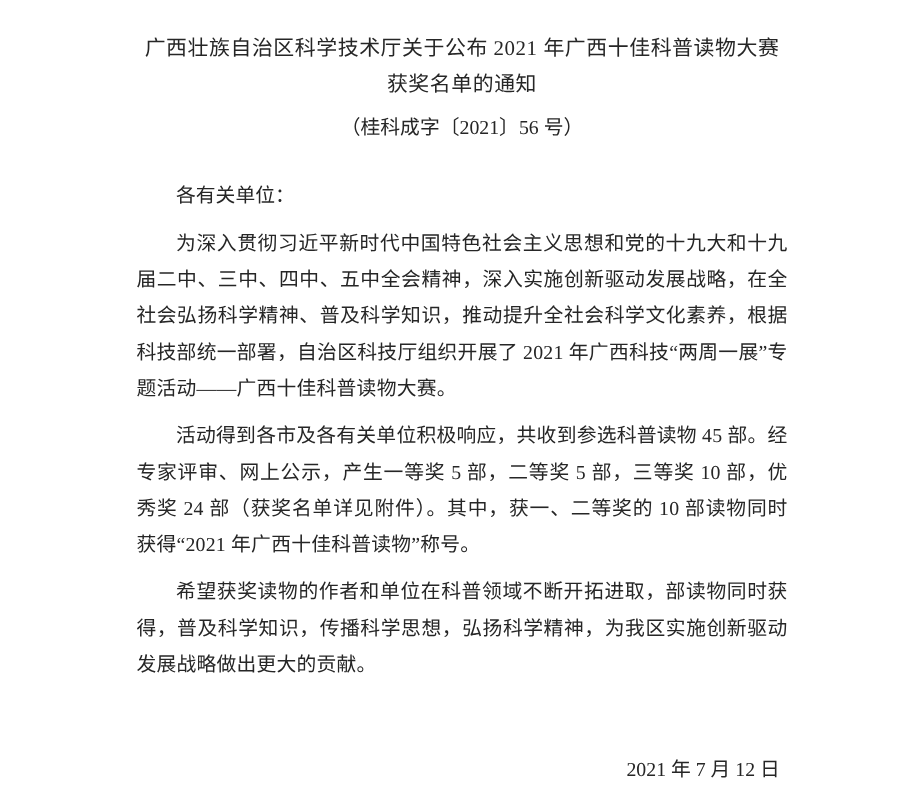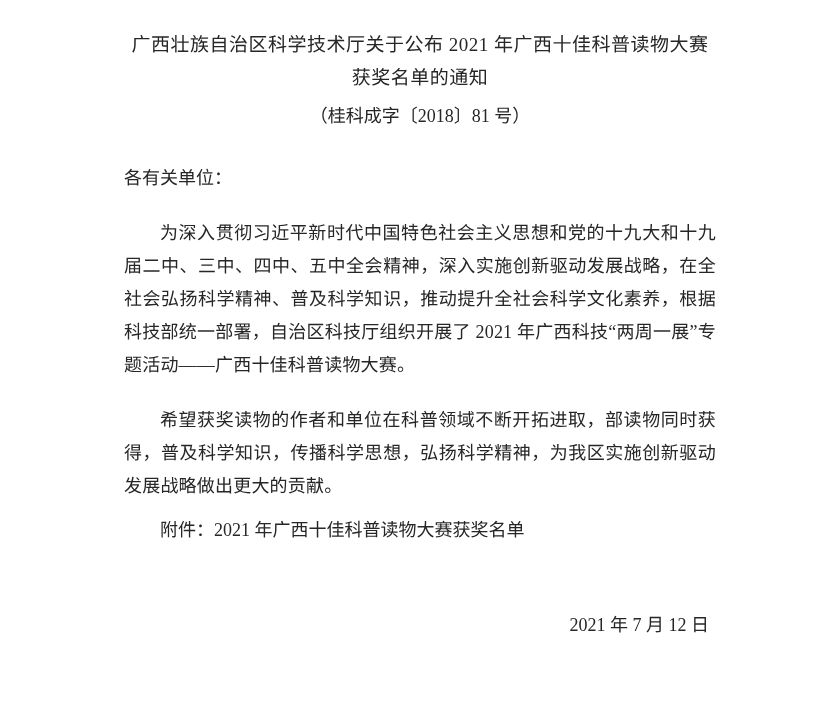--- a/index.html
+++ b/index.html
@@ -38,29 +38,30 @@
     font-size: 18px;
     line-height: 28px;
     text-align: center;
     margin-bottom: 24px;
   }
 
   .salutation {
     font-size: 18px;
     line-height: 33px;
     text-align: left;
+    margin-left: 36px;
   }
 
   .para {
     font-size: 18px;
     line-height: 33px;
     text-align: justify;
     text-justify: inter-ideograph;
     text-indent: 2em;
-    margin-top: 14px;
+    margin-top: 2px;
     letter-spacing: 0.2px;
   }
 
   .attachment {
     font-size: 18px;
     line-height: 33px;
     text-indent: 2em;
     margin-top: 3px;
   }
 
@@ -82,29 +83,29 @@
   }
 </style>
 </head>
 <body>
 
 <div class="page">
   <div class="content">
 
     <h1 class="doc-title">广西壮族自治区科学技术厅关于公布 2021 年广西十佳科普读物大赛获奖名单的通知</h1>
 
-    <div class="doc-number">（桂科成字〔2018〕81 号）</div>
+    <div class="doc-number">（桂科成字〔2021〕56 号）</div>
 
     <div class="salutation">各有关单位：</div>
 
     <p class="para">为深入贯彻习近平新时代中国特色社会主义思想和党的十九大和十九届二中、三中、四中、五中全会精神，深入实施创新驱动发展战略，在全社会弘扬科学精神、普及科学知识，推动提升全社会科学文化素养，根据科技部统一部署，自治区科技厅组织开展了 2021 年广西科技“两周一展”专题活动——广西十佳科普读物大赛。</p>
 
+    <p class="para">活动得到各市及各有关单位积极响应，共收到参选科普读物 45 部。经专家评审、网上公示，产生一等奖 5 部，二等奖 5 部，三等奖 10 部，优秀奖 24 部（获奖名单详见附件）。其中，获一、二等奖的 10 部读物同时获得“2021 年广西十佳科普读物”称号。</p>
 
     <p class="para">希望获奖读物的作者和单位在科普领域不断开拓进取，部读物同时获得，普及科学知识，传播科学思想，弘扬科学精神，为我区实施创新驱动发展战略做出更大的贡献。</p>
 
-    <div class="attachment">附件：2021 年广西十佳科普读物大赛获奖名单</div>
 
     <div class="signature-block">
       <div class="sign-date">2021 年 7 月 12 日</div>
     </div>
 
   </div>
 </div>
 
 </body></html>

